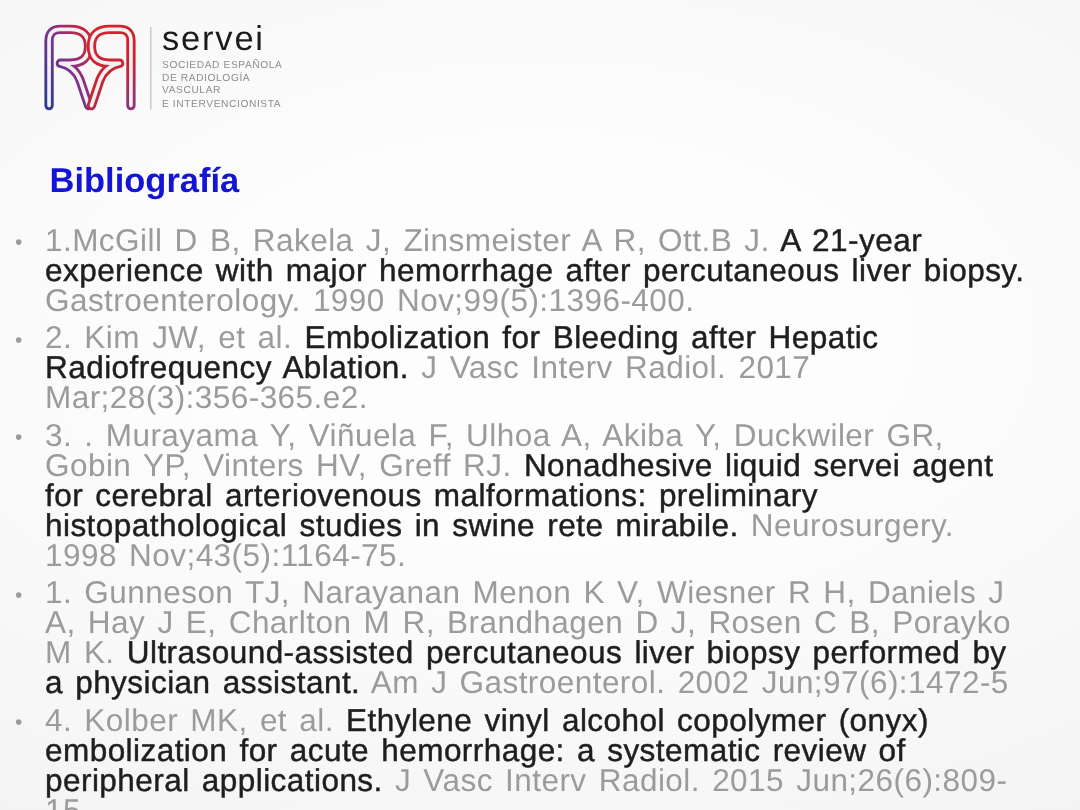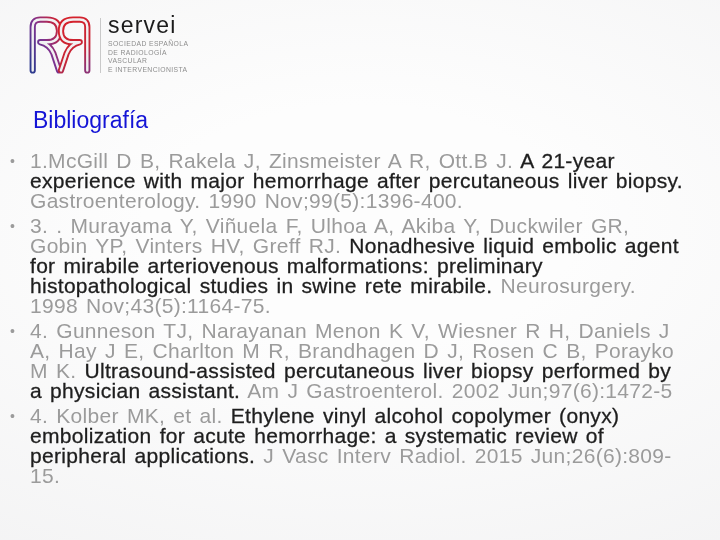--- a/index.html
+++ b/index.html
@@ -26,21 +26,21 @@
     letter-spacing:1.2px; font-weight:500;
   }
   .brand-subtitle {
     margin-top:2px; font-size:6.8px; line-height:8.6px;
     letter-spacing:0.4px; color:#8d8d8d; font-weight:400;
   }
 
   
   .page-title {
     position:absolute; left:33px; top:106px;
-    font-size:23px; line-height:28px; font-weight:normal;
+    font-size:23px; line-height:28px; font-weight:bold;
     color:#1414d6; margin:0;
   }
 
   
   .references {
     position:absolute; left:8px; top:151px; width:676px;
     margin:0; padding:0; list-style:none;
     font-size:21px; line-height:20px;
     letter-spacing:0.3px; word-spacing:2px;
   }
@@ -99,23 +99,26 @@
     </div>
   </div>
 
   <h1 class="page-title">Bibliografía</h1>
 
   <ul class="references">
     <li>
       <span class="seg-gray">1.McGill D B, Rakela J, Zinsmeister A R, Ott.B J. </span><span class="seg-dark">A 21-year experience with major hemorrhage after percutaneous liver biopsy. </span><span class="seg-gray">Gastroenterology. 1990 Nov;99(5):1396-400.</span>
     </li>
     <li>
-      <span class="seg-gray">3. . Murayama Y, Viñuela F, Ulhoa A, Akiba Y, Duckwiler GR, Gobin YP, Vinters HV, Greff RJ. </span><span class="seg-dark">Nonadhesive liquid embolic agent for mirabile arteriovenous malformations: preliminary histopathological studies in swine rete mirabile. </span><span class="seg-gray">Neurosurgery. 1998 Nov;43(5):1164-75.</span>
+      <span class="seg-gray">2. Kim JW, et al. </span><span class="seg-dark">Embolization for Bleeding after Hepatic Radiofrequency Ablation. </span><span class="seg-gray">J Vasc Interv Radiol. 2017 Mar;28(3):356-365.e2.</span>
     </li>
     <li>
-      <span class="seg-gray">4. Gunneson  TJ, Narayanan Menon K V, Wiesner R H, Daniels J A, Hay J E, Charlton M R, Brandhagen D J, Rosen C B, Porayko M K. </span><span class="seg-dark">Ultrasound-assisted percutaneous liver biopsy performed by a physician assistant. </span><span class="seg-gray">Am J Gastroenterol. 2002 Jun;97(6):1472-5</span>
+      <span class="seg-gray">3. . Murayama Y, Viñuela F, Ulhoa A, Akiba Y, Duckwiler GR, Gobin YP, Vinters HV, Greff RJ. </span><span class="seg-dark">Nonadhesive liquid servei agent for cerebral arteriovenous malformations: preliminary histopathological studies in swine rete mirabile. </span><span class="seg-gray">Neurosurgery. 1998 Nov;43(5):1164-75.</span>
+    </li>
+    <li>
+      <span class="seg-gray">1. Gunneson  TJ, Narayanan Menon K V, Wiesner R H, Daniels J A, Hay J E, Charlton M R, Brandhagen D J, Rosen C B, Porayko M K. </span><span class="seg-dark">Ultrasound-assisted percutaneous liver biopsy performed by a physician assistant. </span><span class="seg-gray">Am J Gastroenterol. 2002 Jun;97(6):1472-5</span>
     </li>
     <li>
       <span class="seg-gray">4. Kolber MK, et al. </span><span class="seg-dark">Ethylene vinyl alcohol copolymer (onyx) embolization for acute hemorrhage: a systematic review of peripheral applications. </span><span class="seg-gray">J Vasc Interv Radiol. 2015 Jun;26(6):809-15.</span>
     </li>
   </ul>
 
 </div>
 
 </body></html>

